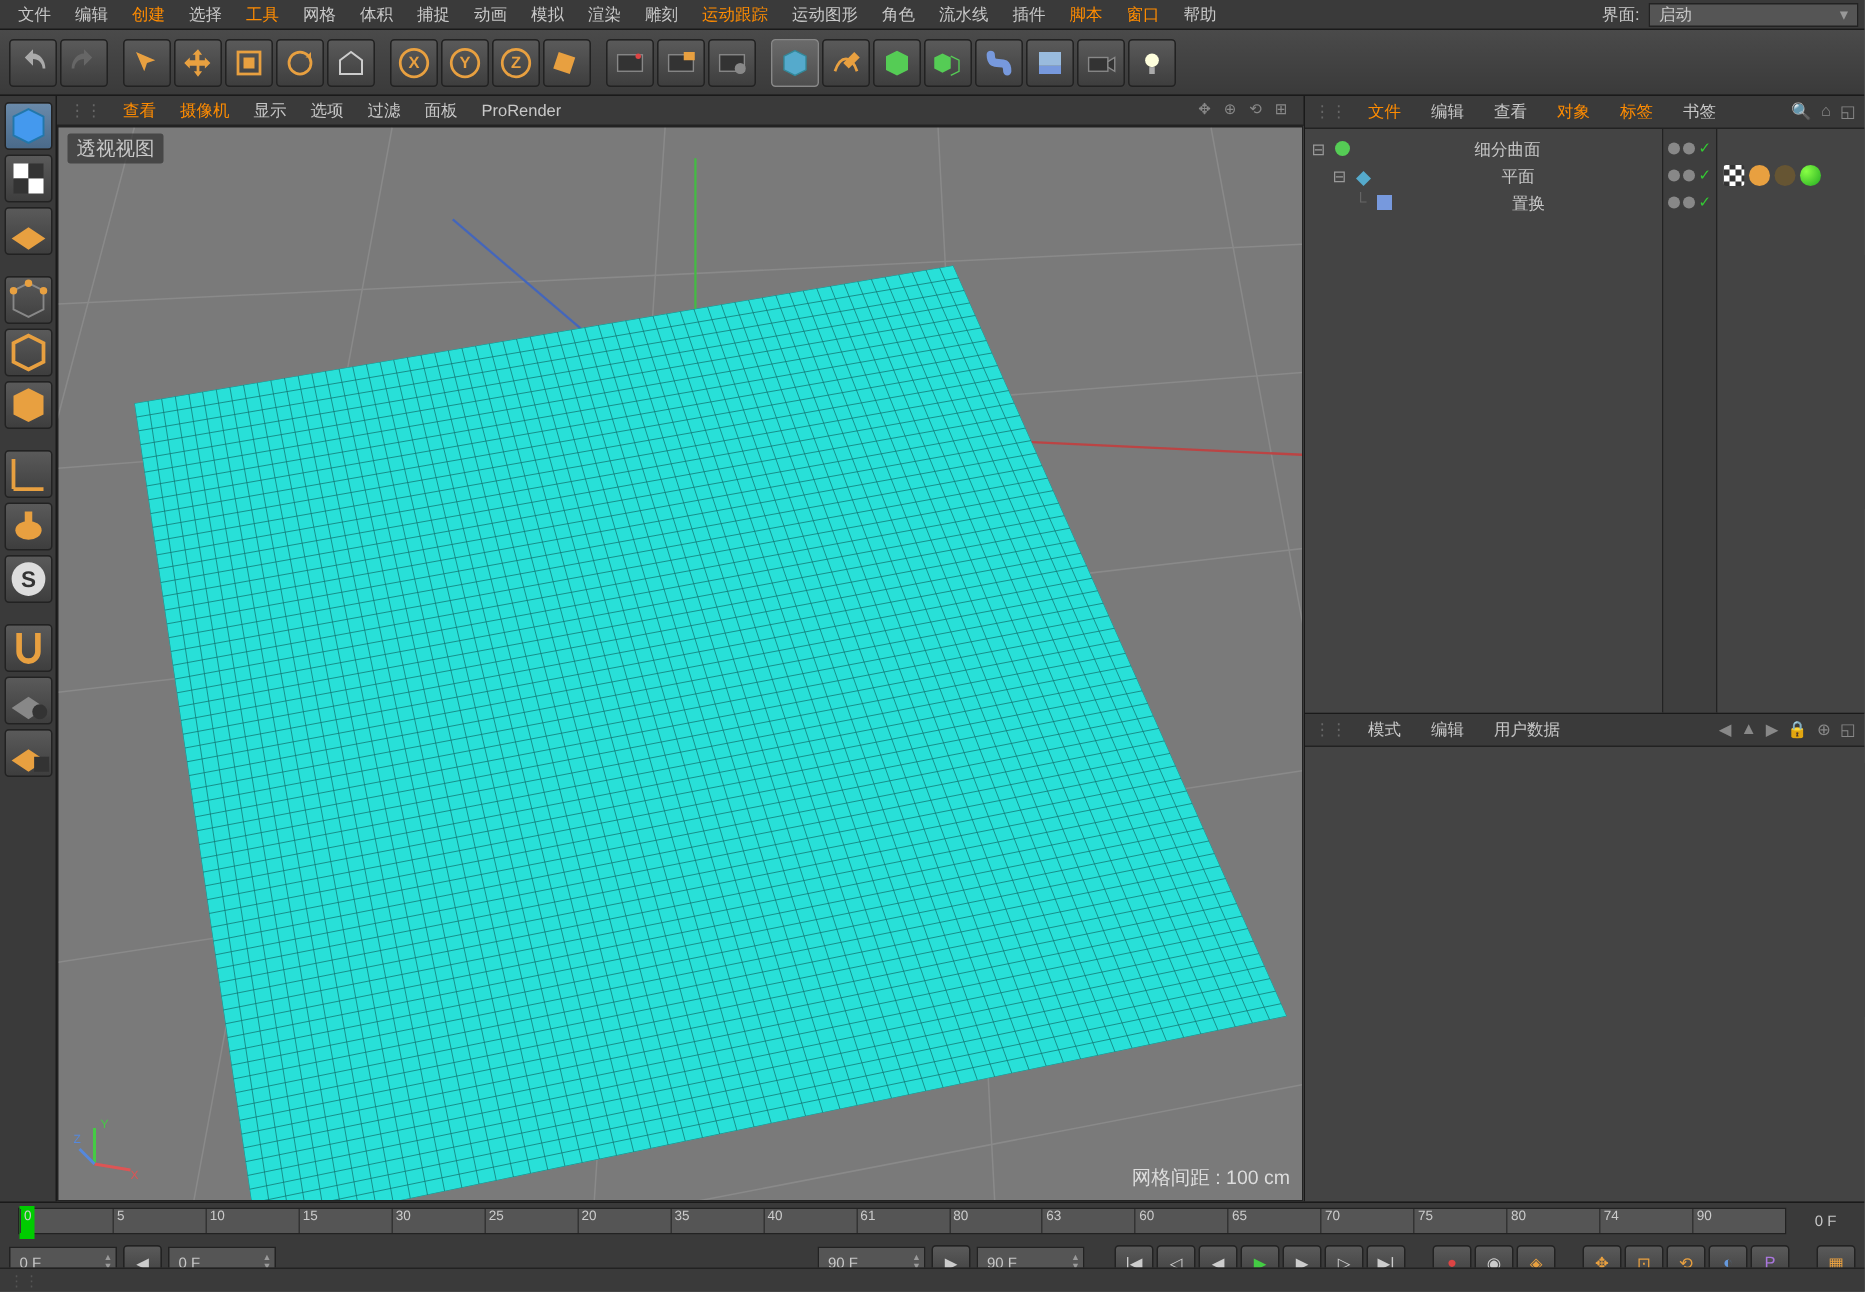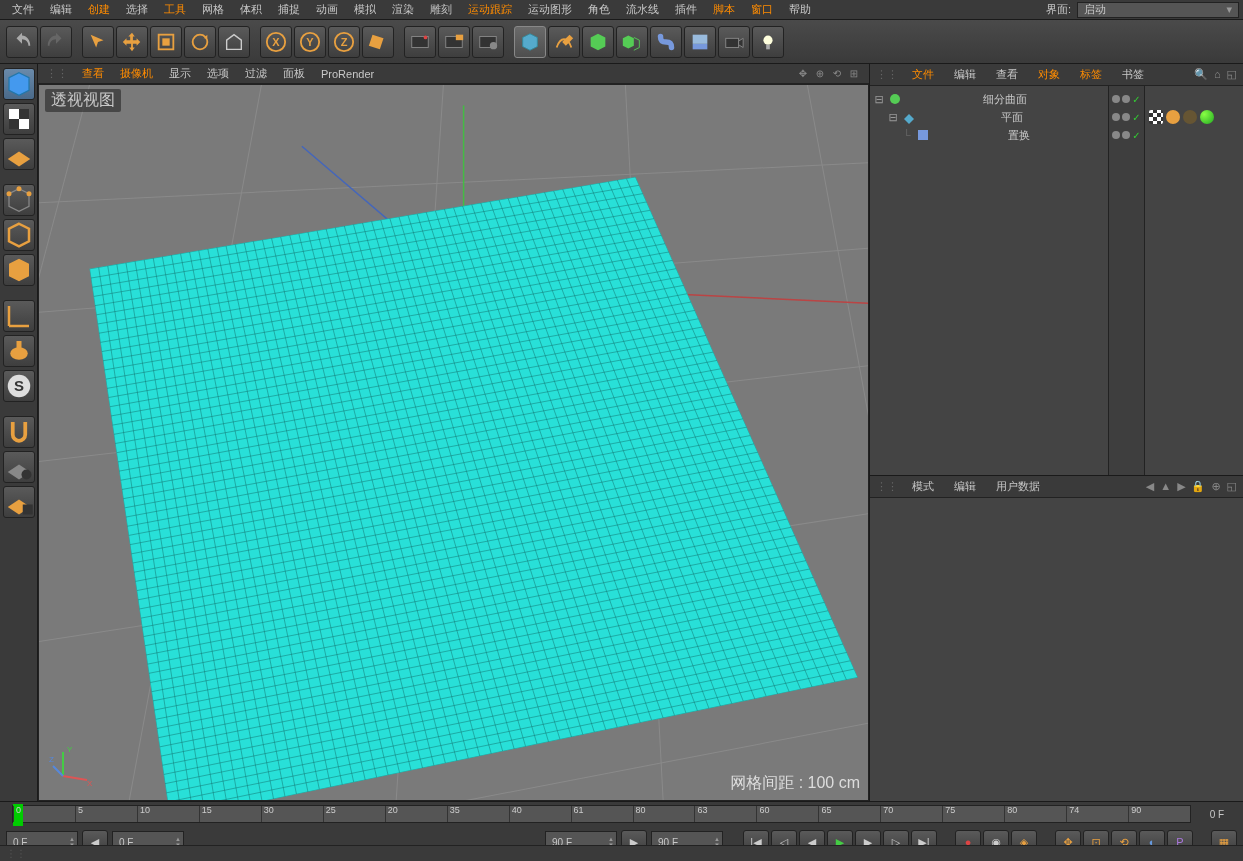--- a/index.html
+++ b/index.html
@@ -4,21 +4,21 @@
 <style>
 * { margin:0; padding:0; box-sizing:border-box; font-family:"Microsoft YaHei",Arial,sans-serif; }
 body { width:1243px; height:861px; background:#2a2a2a; color:#c8c8c8; font-size:11px; overflow:hidden; position:relative; }
 
 
 .menubar { height:20px; background:#3a3a3a; display:flex; align-items:center; padding:0 4px; border-bottom:1px solid #1a1a1a; }
 .menubar .mi { padding:2px 8px; cursor:pointer; }
 .menubar .hl { color:#ff8c00; }
 .menubar .spacer { flex:1; }
 .menubar .lbl { margin-right:6px; }
-.menubar .sel { background:#555; border:1px solid #222; height:16px; width:162px; display:flex; align-items:center; padding:0 6px; position:relative; }
+.menubar .sel { background:#555; border:1px solid #222; height:16px; width:140px; display:flex; align-items:center; padding:0 6px; position:relative; }
 .menubar .sel::after { content:"▾"; position:absolute; right:6px; color:#999; }
 
 
 .toolbar { height:44px; background:linear-gradient(#4a4a4a,#3a3a3a); border-bottom:1px solid #1a1a1a; display:flex; align-items:center; padding:0 6px; gap:2px; }
 .tbtn { width:32px; height:32px; background:linear-gradient(#5a5a5a,#3e3e3e); border:1px solid #222; border-radius:3px; display:flex; align-items:center; justify-content:center; cursor:pointer; }
 .tbtn.sel { background:linear-gradient(#6a6a6a,#4e4e4e); border-color:#888; }
 .tsep { width:6px; }
 .tbtn svg { width:22px; height:22px; }
 
 
@@ -28,22 +28,22 @@
 .lbtn.active { background:linear-gradient(#6a8aaa,#4a6a8a); }
 .lsep { height:8px; }
 
 .viewport-wrap { flex:1; display:flex; flex-direction:column; background:#3a3a3a; }
 .vp-menubar { height:20px; background:#3a3a3a; display:flex; align-items:center; padding:0 8px; border-bottom:1px solid #222; }
 .vp-menubar .mi { padding:2px 8px; cursor:pointer; }
 .vp-menubar .hl { color:#ff8c00; }
 .vp-menubar .vpicons { margin-left:auto; display:flex; gap:3px; }
 .vp-menubar .vpicons span { width:14px; height:14px; color:#888; cursor:pointer; text-align:center; line-height:14px; font-size:10px; }
 .vp-canvas { flex:1; position:relative; background:#7a7a7a; overflow:hidden; border:1px solid #222; }
-.vp-label { position:absolute; top:4px; left:6px; background:rgba(50,50,50,.7); padding:1px 6px; border-radius:2px; font-size:16px; }
-.vp-grid { position:absolute; right:8px; bottom:6px; color:#ddd; font-size:16px; }
+.vp-label { position:absolute; top:4px; left:6px; background:rgba(50,50,50,.7); padding:1px 6px; border-radius:2px; font-size:13px; }
+.vp-grid { position:absolute; right:8px; bottom:6px; color:#ddd; font-size:13px; }
 .vp-axes { position:absolute; left:10px; bottom:10px; width:48px; height:48px; }
 
 .rightpanel { width:374px; background:#3a3a3a; border-left:1px solid #1a1a1a; display:flex; flex-direction:column; }
 .rp-tabs { height:22px; display:flex; align-items:center; padding:0 6px; gap:0; border-bottom:1px solid #222; }
 .rp-tabs .tab { padding:2px 10px; cursor:pointer; }
 .rp-tabs .hl { color:#ff8c00; }
 .rp-tabs .ricons { margin-left:auto; display:flex; gap:6px; color:#888; font-size:11px; }
 .rp-tabs .ricons span { cursor:pointer; }
 
 .obj-area { flex:0 0 390px; display:flex; border-bottom:1px solid #1a1a1a; }

